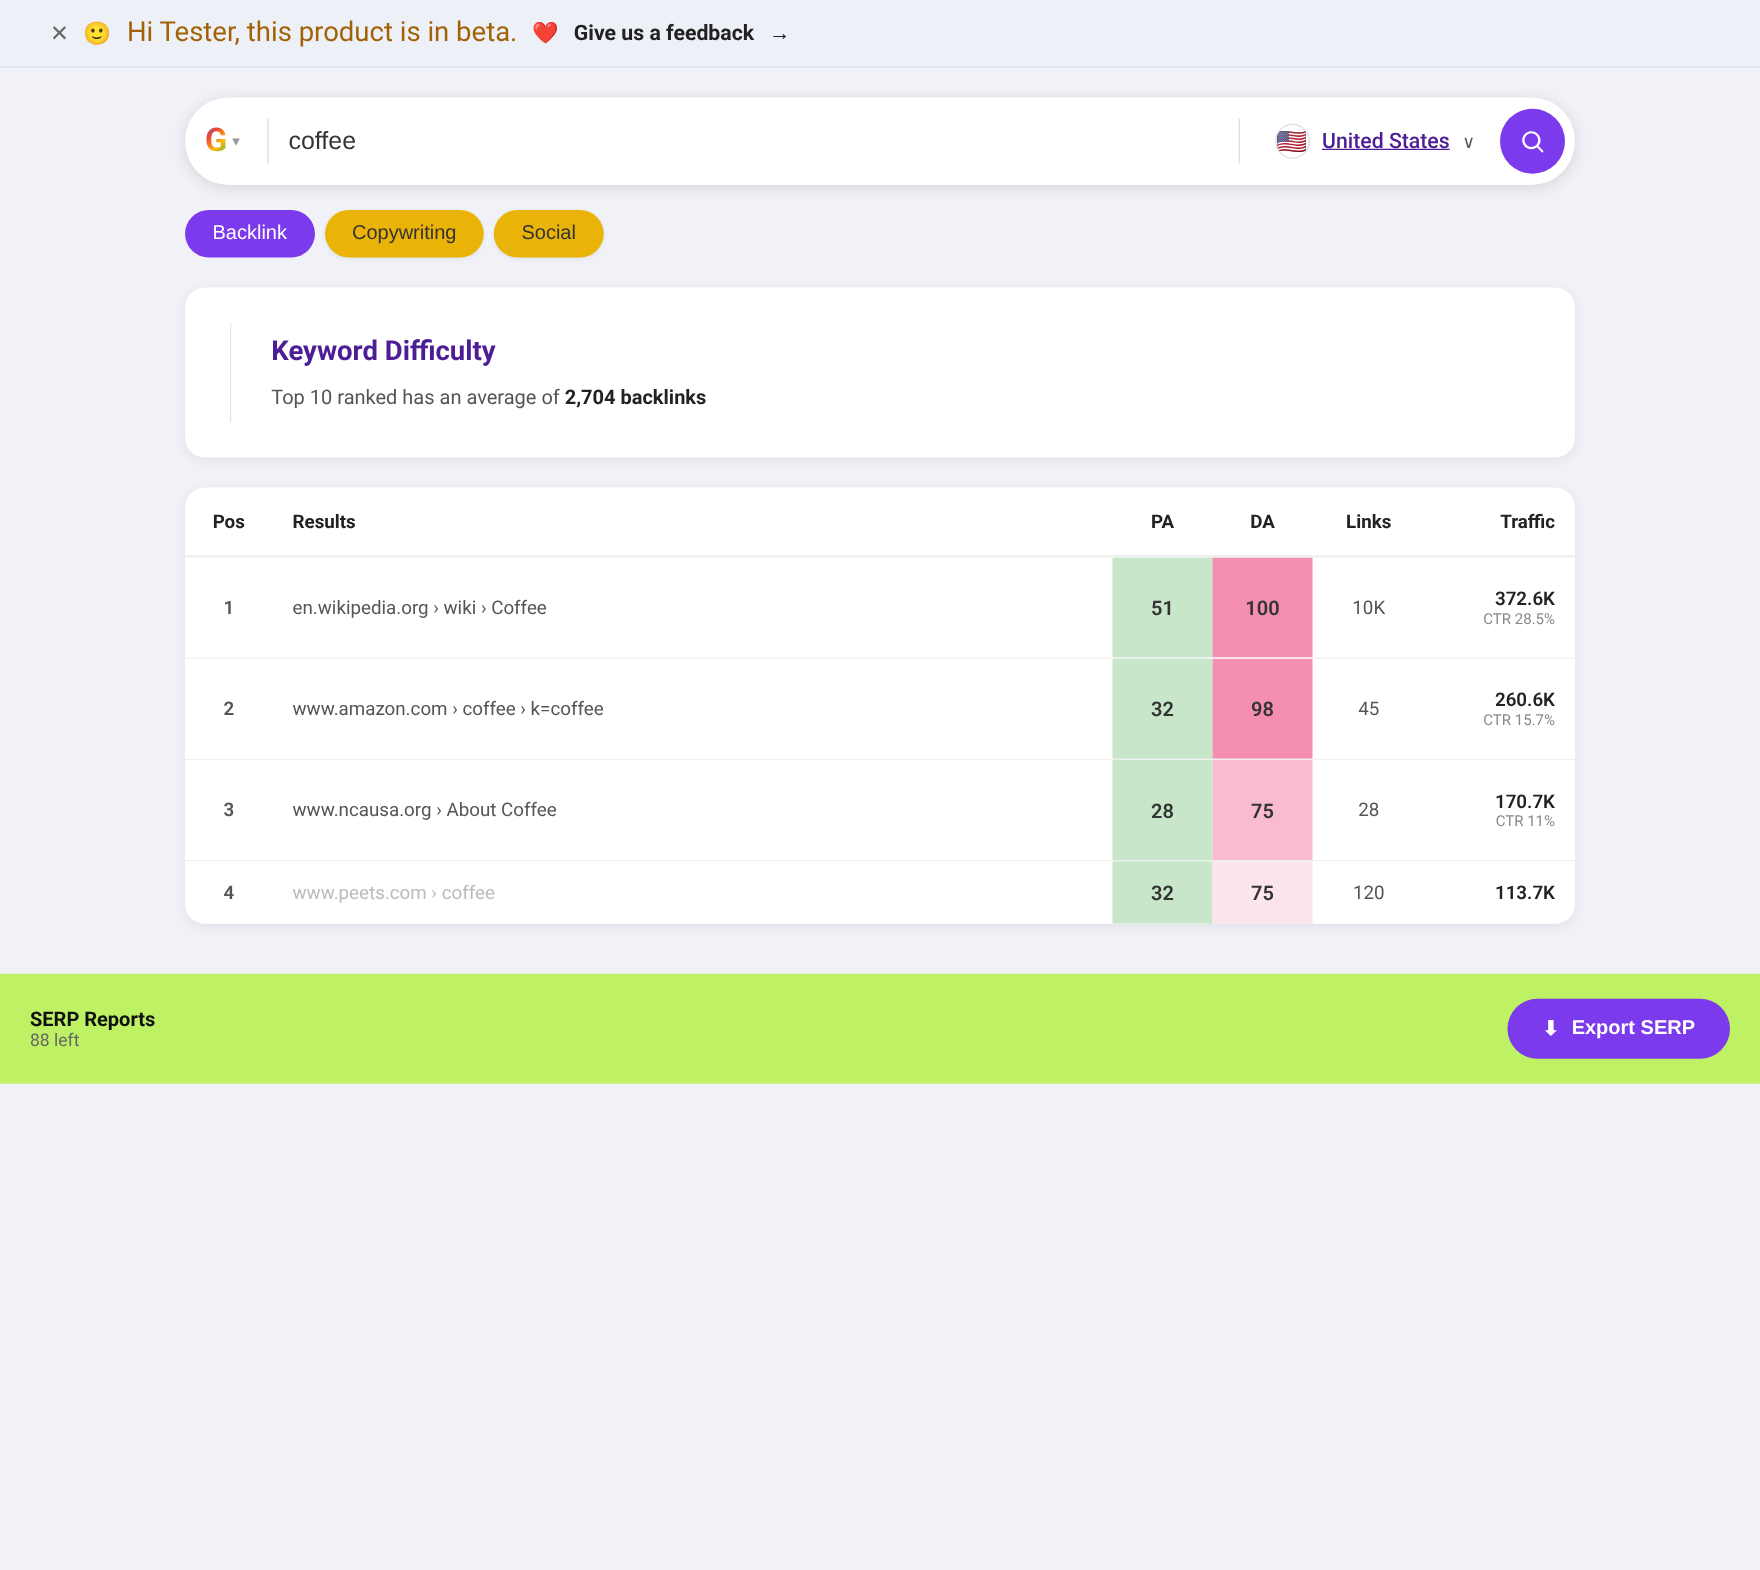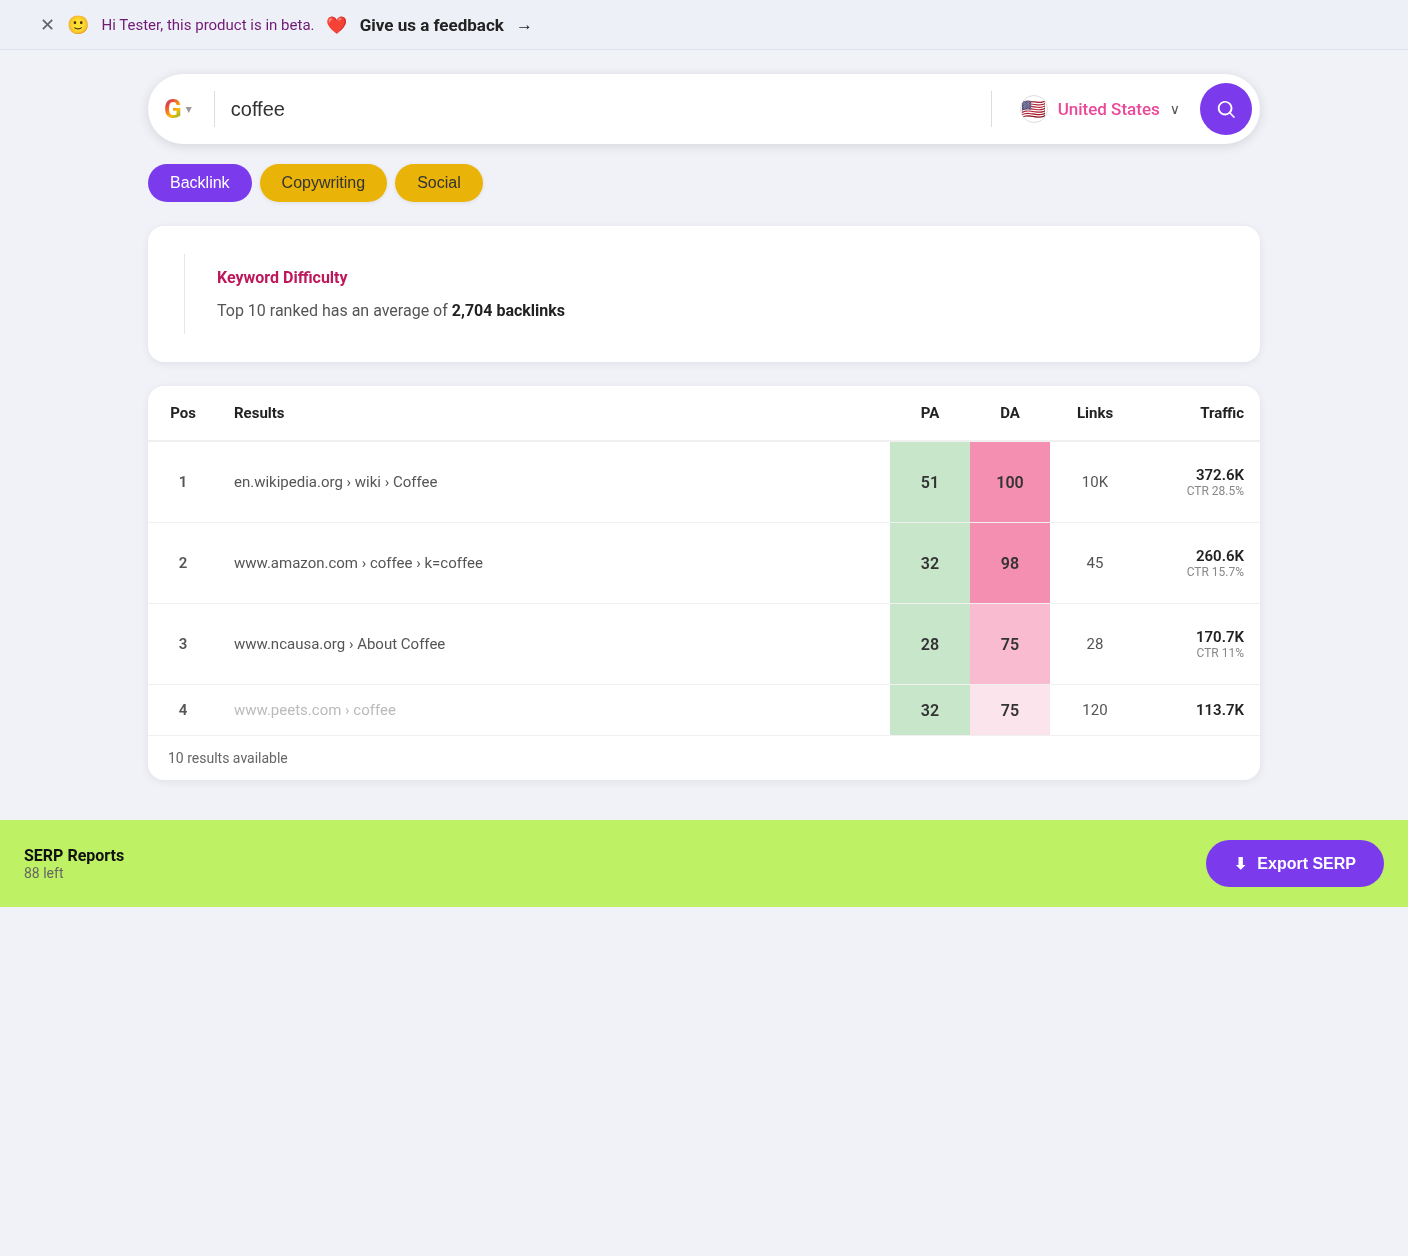--- a/index.html
+++ b/index.html
@@ -22,22 +22,22 @@
     }
     .banner-close {
       color: #666;
       font-size: 18px;
       cursor: pointer;
     }
     .banner-face {
       font-size: 18px;
     }
     .banner-text {
-      color: #701a75;
-      font-size: 15px;
+      color: #a16207;
+      font-size: 22px;
     }
     .banner-heart {
       color: #e53;
       font-size: 17px;
     }
     .banner-feedback {
       font-weight: 700;
       font-size: 17px;
       color: #222;
     }
@@ -118,21 +118,22 @@
       overflow: hidden;
       border: 1px solid #ddd;
       display: flex;
       align-items: center;
       justify-content: center;
       font-size: 20px;
     }
     .country-name {
       font-size: 17px;
       font-weight: 500;
-      color: #ec4899;
+      color: #4c1d95;
+      text-decoration: underline;
     }
     .chevron-down {
       font-size: 14px;
       color: #555;
     }
     .search-button {
       background: #7c3aed;
       border: none;
       border-radius: 50%;
       width: 52px;
@@ -207,23 +208,23 @@
     }
     .kd-divider {
       width: 1px;
       height: 80px;
       background: #e5e7ef;
     }
     .kd-info {
       flex: 1;
     }
     .kd-title {
-      font-size: 16px;
-      font-weight: 700;
-      color: #be185d;
+      font-size: 22px;
+      font-weight: 700;
+      color: #4c1d95;
       margin-bottom: 14px;
     }
     .kd-subtitle {
       font-size: 16px;
       color: #555;
       margin-top: 12px;
     }
     .kd-subtitle strong {
       font-weight: 700;
       color: #222;
@@ -514,23 +515,20 @@
           <td class="da-cell" style="height:50px;">
             <div class="da-bg-light-pink" style="height:50px;">75</div>
           </td>
           <td class="links-cell" style="height:50px;">120</td>
           <td class="traffic-cell" style="height:50px;">
             <div class="traffic-value">113.7K</div>
           </td>
         </tr>
       </tbody>
     </table>
-    <div class="table-footer">
-      <span>10 results available</span>
-    </div>
   </div>
 
 </div>
 
 <div class="bottom-bar">
   <div class="serp-reports">
     <div class="serp-reports-title">SERP Reports</div>
     <div class="serp-reports-sub">88 left</div>
   </div>
   <button class="export-btn">

